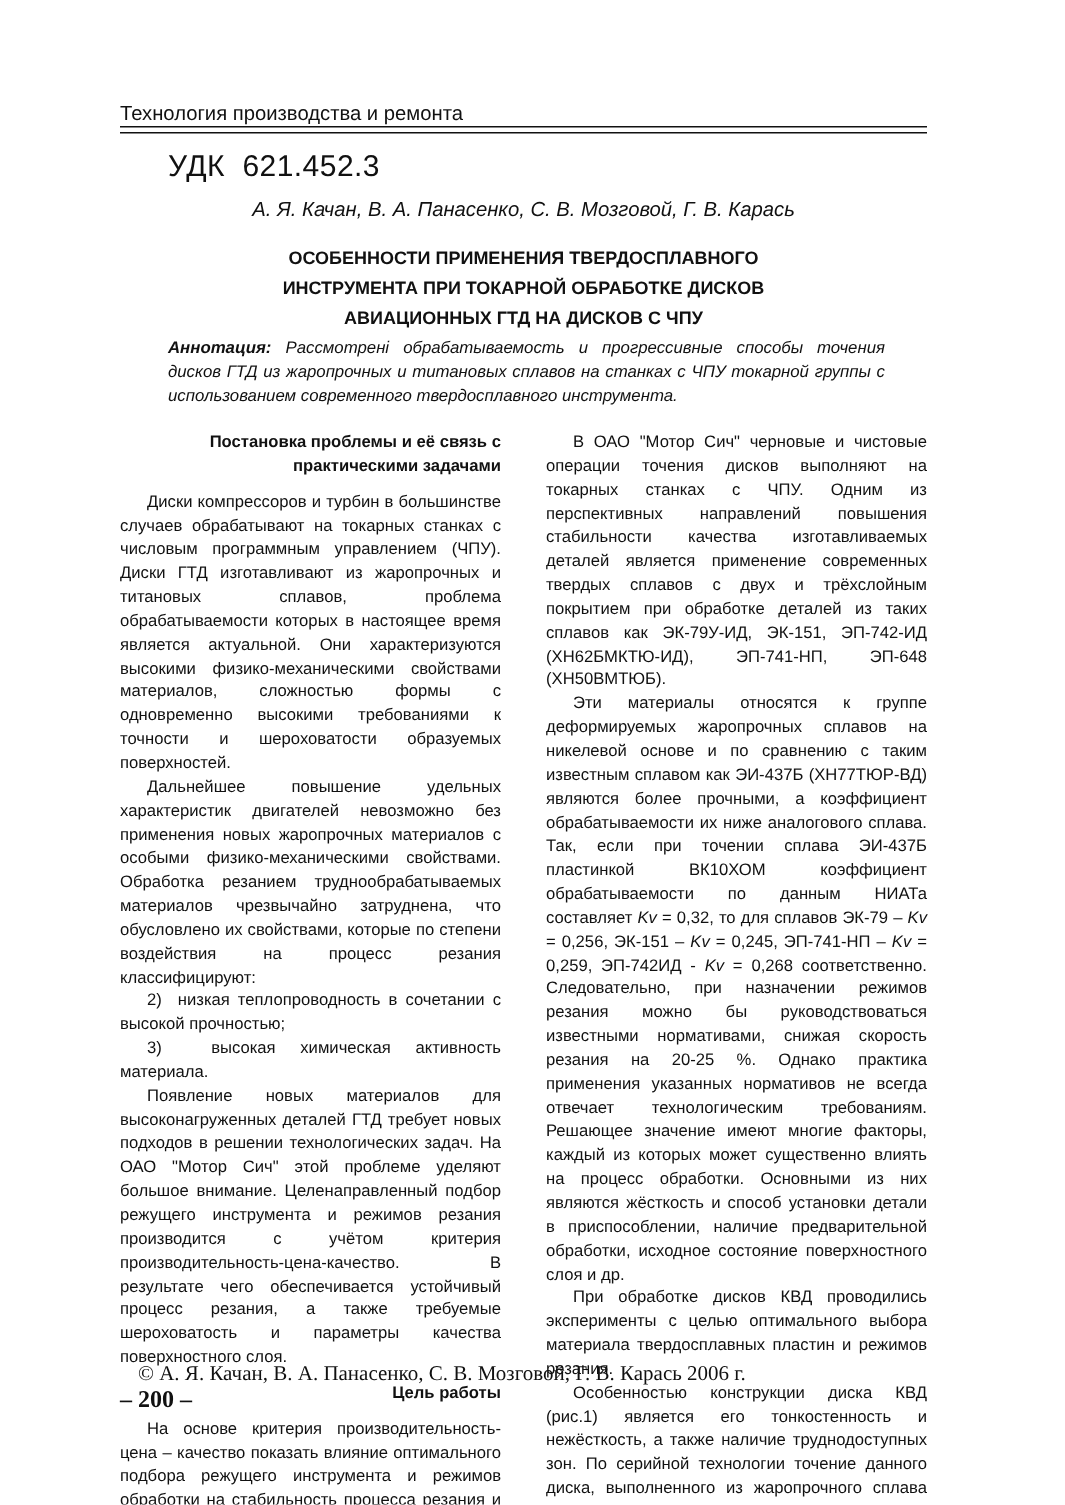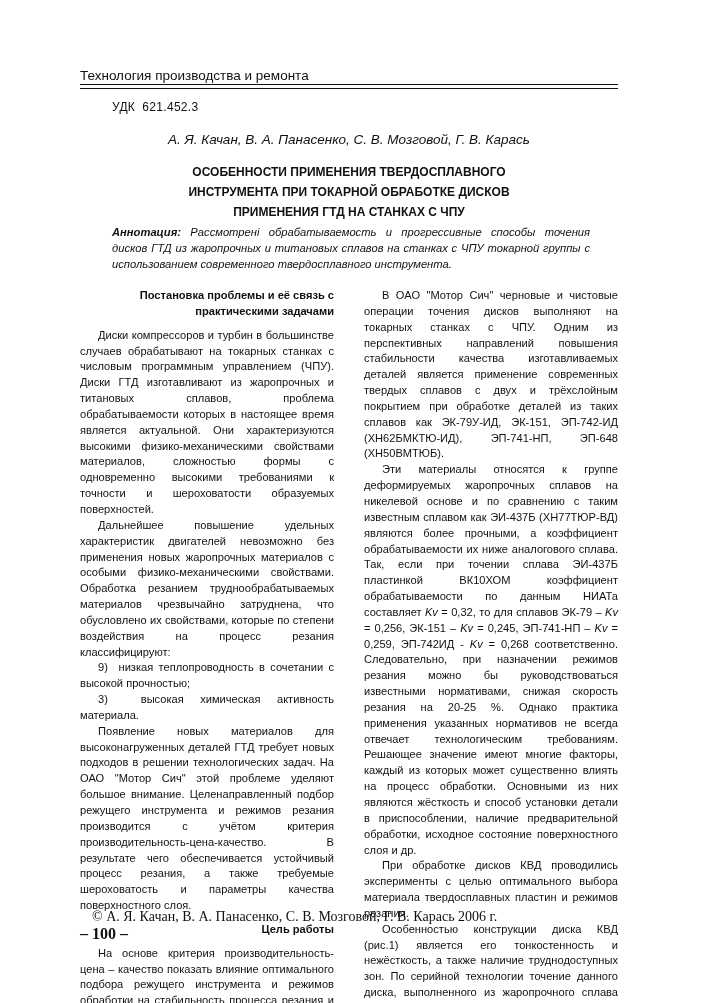--- a/index.html
+++ b/index.html
@@ -2,21 +2,21 @@
 <html><head>
 <meta charset="utf-8">
 <style>
   html, body { margin: 0; padding: 0; background: #ffffff; }
   body { width: 710px; height: 1003px; position: relative; overflow: hidden;
          font-family: "Liberation Sans", sans-serif; color: #111; }
   .running-head { position: absolute; left: 80px; width: 538px; top: 68px;
                   font-size: 13.5px; }
   .rule1 { position: absolute; left: 80px; width: 538px; top: 84px; height: 1px; background: #111; }
   .rule2 { position: absolute; left: 80px; width: 538px; top: 88px; height: 1px; background: #111; }
-  .udc { position: absolute; left: 112px; top: 100px; font-size: 12px; letter-spacing: 0.3px; }
+  .udc { position: absolute; left: 112px; top: 100px; font-size: 20px; letter-spacing: 0.3px; }
   .authors { position: absolute; left: 80px; width: 538px; top: 132px; text-align: center;
              font-size: 13.5px; font-weight: normal; font-style: italic; }
   .title { position: absolute; left: 80px; width: 538px; top: 162px; text-align: center;
            font-size: 12px; font-weight: bold; line-height: 20px; }
   .abstract { position: absolute; left: 112px; width: 478px; top: 224px;
               font-size: 11.2px; font-style: italic; line-height: 16px; text-align: justify; }
   .abstract b { font-weight: bold; }
   .col { position: absolute; top: 288px; width: 254px; font-size: 11.1px; line-height: 15.85px; text-align: justify; }
   .col.left { left: 80px; }
   .col.right { left: 364px; }
@@ -35,38 +35,38 @@
 <div class="running-head">Технология производства и ремонта</div>
 <div class="rule1"></div>
 <div class="rule2"></div>
 
 <div class="udc" style="white-space:pre">УДК  621.452.3</div>
 <div class="authors">А. Я. Качан, В. А. Панасенко, С. В. Мозговой, Г. В. Карась</div>
 
 <div class="title">
   <div>ОСОБЕННОСТИ ПРИМЕНЕНИЯ ТВЕРДОСПЛАВНОГО</div>
   <div>ИНСТРУМЕНТА ПРИ ТОКАРНОЙ ОБРАБОТКЕ ДИСКОВ</div>
-  <div>ПРИМЕНЕНИЯ ГТД НА СТАНКАХ С ЧПУ</div>
+  <div>АВИАЦИОННЫХ ГТД НА ДИСКОВ С ЧПУ</div>
 </div>
 
 <div class="abstract"><b>Аннотация:</b><span> Рассмотрені обрабатываемость и прогрессивные способы точения дисков ГТД из жаропрочных и титановых сплавов на станках с ЧПУ токарной группы с использованием современного твердосплавного инструмента.</span></div>
 
 <div class="col left">
   <h3 class="gap-after">Постановка проблемы и её связь с практическими задачами</h3>
   <p>Диски компрессоров и турбин в большинстве случаев обрабатывают на токарных станках с числовым программным управлением (ЧПУ). Диски ГТД изготавливают из жаропрочных и титановых сплавов, проблема обрабатываемости которых в настоящее время является актуальной. Они характеризуются высокими физико-механическими свойствами материалов, сложностью формы с одновременно высокими требованиями к точности и шероховатости образуемых поверхностей.</p>
   <p>Дальнейшее повышение удельных характеристик двигателей невозможно без применения новых жаропрочных материалов с особыми физико-механическими свойствами. Обработка резанием труднообрабатываемых материалов чрезвычайно затруднена, что обусловлено их свойствами, которые по степени воздействия на процесс резания классифицируют:</p>
-  <p class="li" style="white-space:pre-wrap">9)  низкая теплопроводность в сочетании с высокой прочностью;</p>
+  <p class="li" style="white-space:pre-wrap">2)  низкая теплопроводность в сочетании с высокой прочностью;</p>
   <p class="li" style="white-space:pre-wrap">3)  высокая химическая активность материала.</p>
   <p>Появление новых материалов для высоконагруженных деталей ГТД требует новых подходов в решении технологических задач. На ОАО "Мотор Сич" этой проблеме уделяют большое внимание. Целенаправленный подбор режущего инструмента и режимов резания производится с учётом критерия производительность-цена-качество. В результате чего обеспечивается устойчивый процесс резания, а также требуемые шероховатость и параметры качества поверхностного слоя.</p>
   <h3 class="gap-before gap-after">Цель работы</h3>
   <p>На основе критерия производительность-цена – качество показать влияние оптимального подбора режущего инструмента и режимов обработки на стабильность процесса резания и показатели качества обработанных поверхностей на примере дисков КВД.</p>
 
 </div>
 
 <div class="col right">
   <p>В ОАО "Мотор Сич" черновые и чистовые операции точения дисков выполняют на токарных станках с ЧПУ. Одним из перспективных направлений повышения стабильности качества изготавливаемых деталей является применение современных твердых сплавов с двух и трёхслойным покрытием при обработке деталей из таких сплавов как ЭК-79У-ИД, ЭК-151, ЭП-742-ИД (ХН62БМКТЮ-ИД), ЭП-741-НП, ЭП-648 (ХН50ВМТЮБ).</p>
   <p><span>Эти материалы относятся к группе деформируемых жаропрочных сплавов на никелевой основе и по сравнению с таким известным сплавом как ЭИ-437Б (ХН77ТЮР-ВД) являются более прочными, а коэффициент обрабатываемости их ниже аналогового сплава. Так, если при точении сплава ЭИ-437Б пластинкой ВК10ХОМ коэффициент обрабатываемости по данным НИАТа составляет </span><i>Kv</i><span> = 0,32, то для сплавов ЭК-79 – </span><i>Kv</i><span> = 0,256, ЭК-151 – </span><i>Kv</i><span> = 0,245, ЭП-741-НП – </span><i>Kv</i><span> = 0,259, ЭП-742ИД - </span><i>Kv</i><span> = 0,268 соответственно.</span><span> Следовательно, при назначении режимов резания можно бы руководствоваться известными нормативами, снижая скорость резания на 20-25 %. Однако практика применения указанных нормативов не всегда отвечает технологическим требованиям. Решающее значение имеют многие факторы, каждый из которых может существенно влиять на процесс обработки. Основными из них являются жёсткость и способ установки детали в приспособлении, наличие предварительной обработки, исходное состояние поверхностного слоя и др.</span></p>
   <p>При обработке дисков КВД проводились эксперименты с целью оптимального выбора материала твердосплавных пластин и режимов резания.</p>
   <p><span style="white-space:pre-wrap">Особенностью конструкции диска КВД (рис.1) является его тонкостенность и нежёсткость, а также наличие труднодоступных зон. По серийной технологии точение данного диска, выполненного из жаропрочного сплава     ЭП-742-ИД НВ = 285-302МПа, </span><i>σ</i><span> = 1200 МПа, осуществляли проходными, расточными и канавочными напайными резцами. Режущая часть резцов изготавливалась из сплава ВК10ХОМ. Режимы резания: </span></p>
 </div>
 
 <div class="copyright">© А. Я. Качан, В. А. Панасенко, С. В. Мозговой, Г. В. Карась 2006 г.</div>
-<div class="page-num">– 100 –</div>
+<div class="page-num">– 200 –</div>
 
 </body></html>

